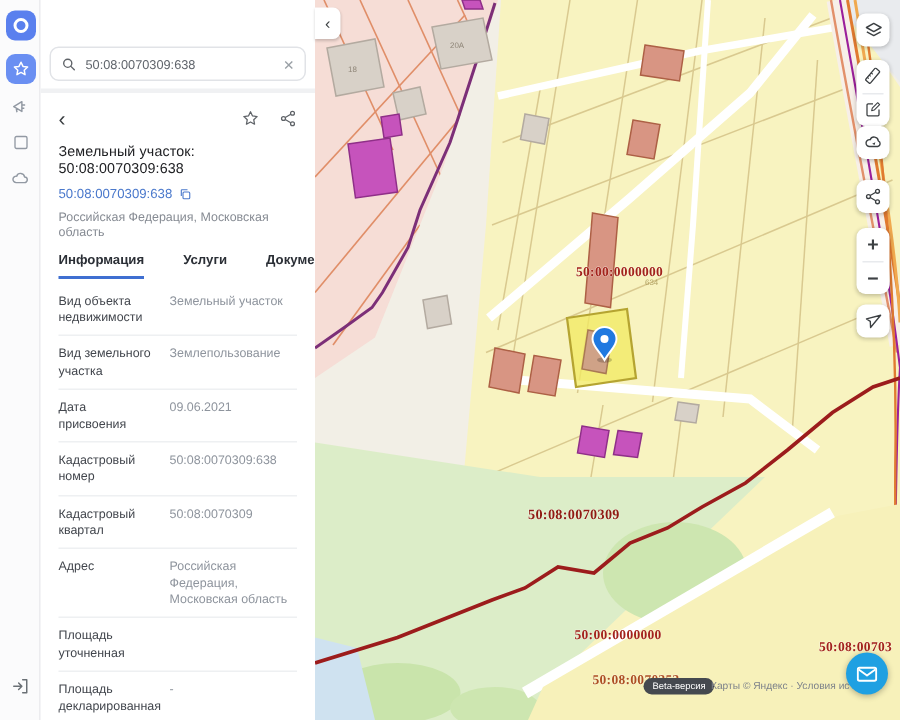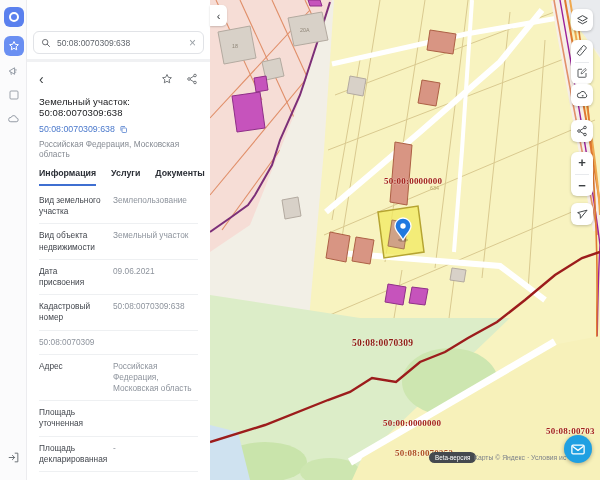--- a/index.html
+++ b/index.html
@@ -23,21 +23,21 @@
   .search-x { color:#9aa0a6; font-size:12px; line-height:1; cursor:pointer; }
   .panel-sep { position:absolute; left:0; top:33px; width:183px; height:3px; background:#f0f1f3; }
 
   .panel { position:absolute; left:0; top:36px; width:183px; height:444px; background:#fff; overflow:hidden; }
   .panel-head { display:flex; align-items:center; padding:10px 12px 4px 12px; }
   .back { font-size:14px; color:#3c4043; line-height:1; cursor:pointer; }
   .head-actions { margin-left:auto; display:flex; gap:13px; align-items:center; color:#5f6368; }
   .p-title { padding:6px 12px 0 12px; font-size:9.5px; font-weight:normal; color:#202124; letter-spacing:0.1px; }
   .p-link { padding:6px 12px 0 12px; font-size:8.8px; color:#4b79cc; display:flex; align-items:center; gap:4px; }
   .p-sub { padding:5px 12px 0 12px; font-size:8.3px; color:#868b93; }
-  .tabs { display:flex; gap:15px; padding:9px 12px 0 12px; border-bottom:1px solid #fff; }
+  .tabs { display:flex; gap:26px; padding:9px 12px 0 12px; border-bottom:1px solid #fff; }
   .tab { font-size:8.8px; color:#2b2f36; font-weight:bold; padding-bottom:6px; cursor:pointer; }
   .tab.active { border-bottom:2px solid #3f6fd1; }
   .fields { padding:2px 12px 0 12px; }
   .frow { display:flex; gap:10px; padding:6px 0; border-top:1px solid #eef0f2; }
   .frow:first-child { border-top:none; }
   .flabel { width:64px; flex:none; font-size:8.3px; color:#42464d; line-height:1.35; }
   .fvalue { flex:1; font-size:8.3px; color:#8e949d; line-height:1.35; }
 
   
   .map { position:absolute; left:210px; top:0; width:390px; height:480px; overflow:hidden; }
@@ -129,36 +129,37 @@
     <div class="p-sub">Российская Федерация, Московская область</div>
 
     <div class="tabs">
       <span class="tab active">Информация</span>
       <span class="tab">Услуги</span>
       <span class="tab">Документы</span>
     </div>
 
     <div class="fields">
       <div class="frow">
+            <div class="flabel">Вид объекта недвижимости</div>
+            <div class="fvalue">Земельный участок</div>
+          </div>
+      <div class="frow">
             <div class="flabel">Вид земельного участка</div>
             <div class="fvalue">Землепользование</div>
           </div>
       <div class="frow">
-            <div class="flabel">Вид объекта недвижимости</div>
-            <div class="fvalue">Земельный участок</div>
-          </div>
-      <div class="frow">
             <div class="flabel">Дата присвоения</div>
             <div class="fvalue">09.06.2021</div>
           </div>
       <div class="frow">
             <div class="flabel">Кадастровый номер</div>
             <div class="fvalue">50:08:0070309:638</div>
           </div>
       <div class="frow">
+            <div class="flabel">Кадастровый квартал</div>
             <div class="fvalue">50:08:0070309</div>
           </div>
       <div class="frow">
             <div class="flabel">Адрес</div>
             <div class="fvalue">Российская Федерация, Московская область</div>
           </div>
       <div class="frow">
             <div class="flabel">Площадь уточненная</div>
           </div>
       <div class="frow">

